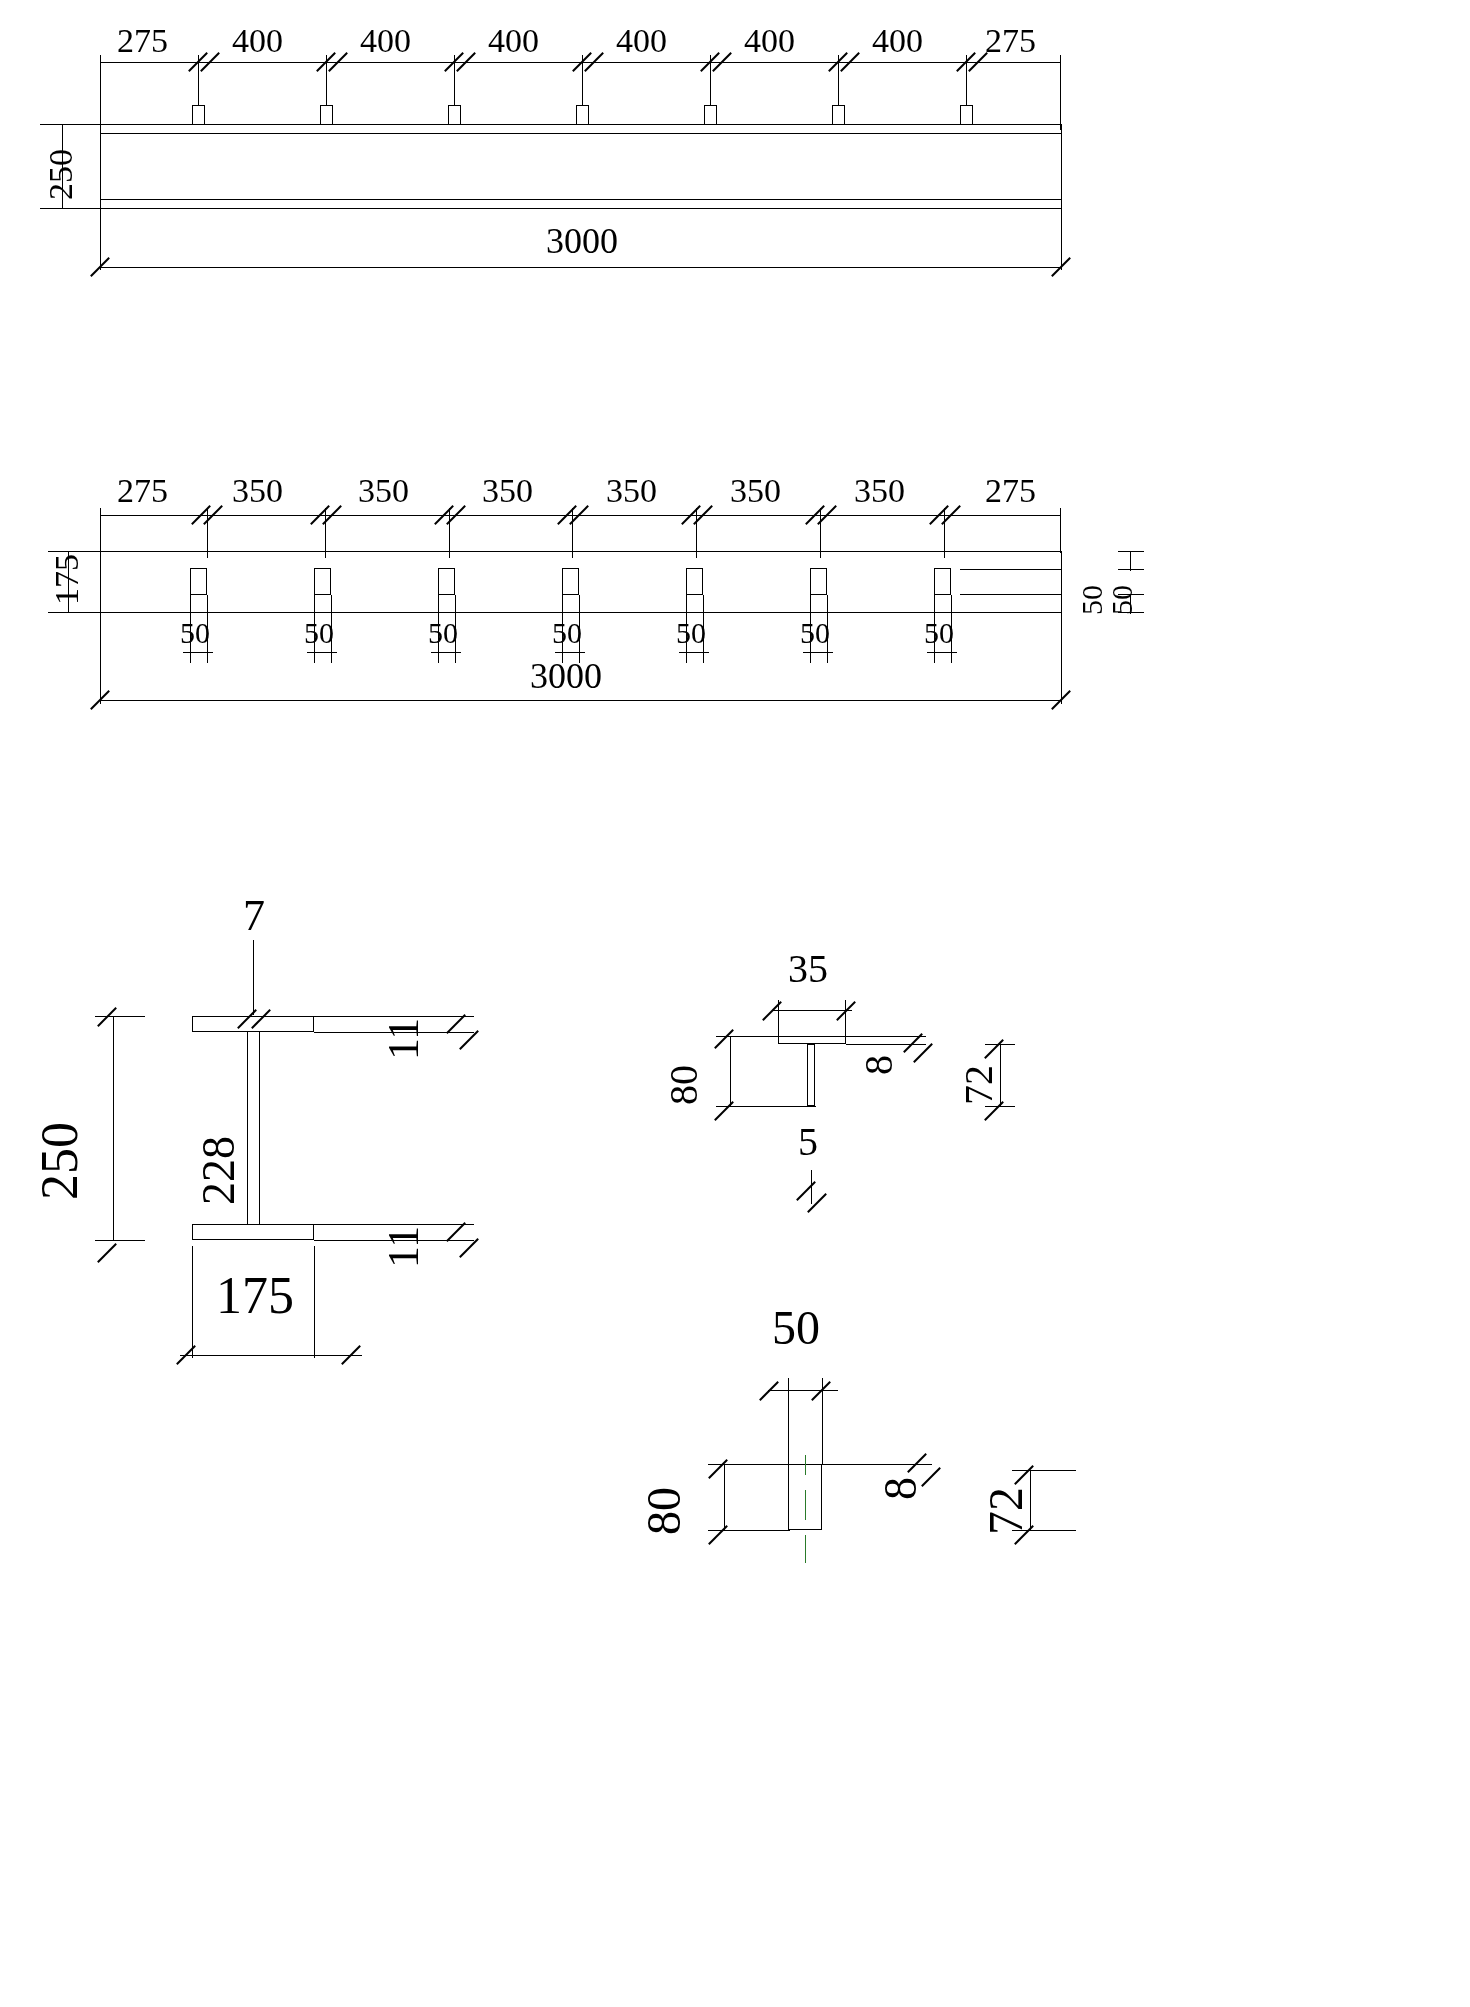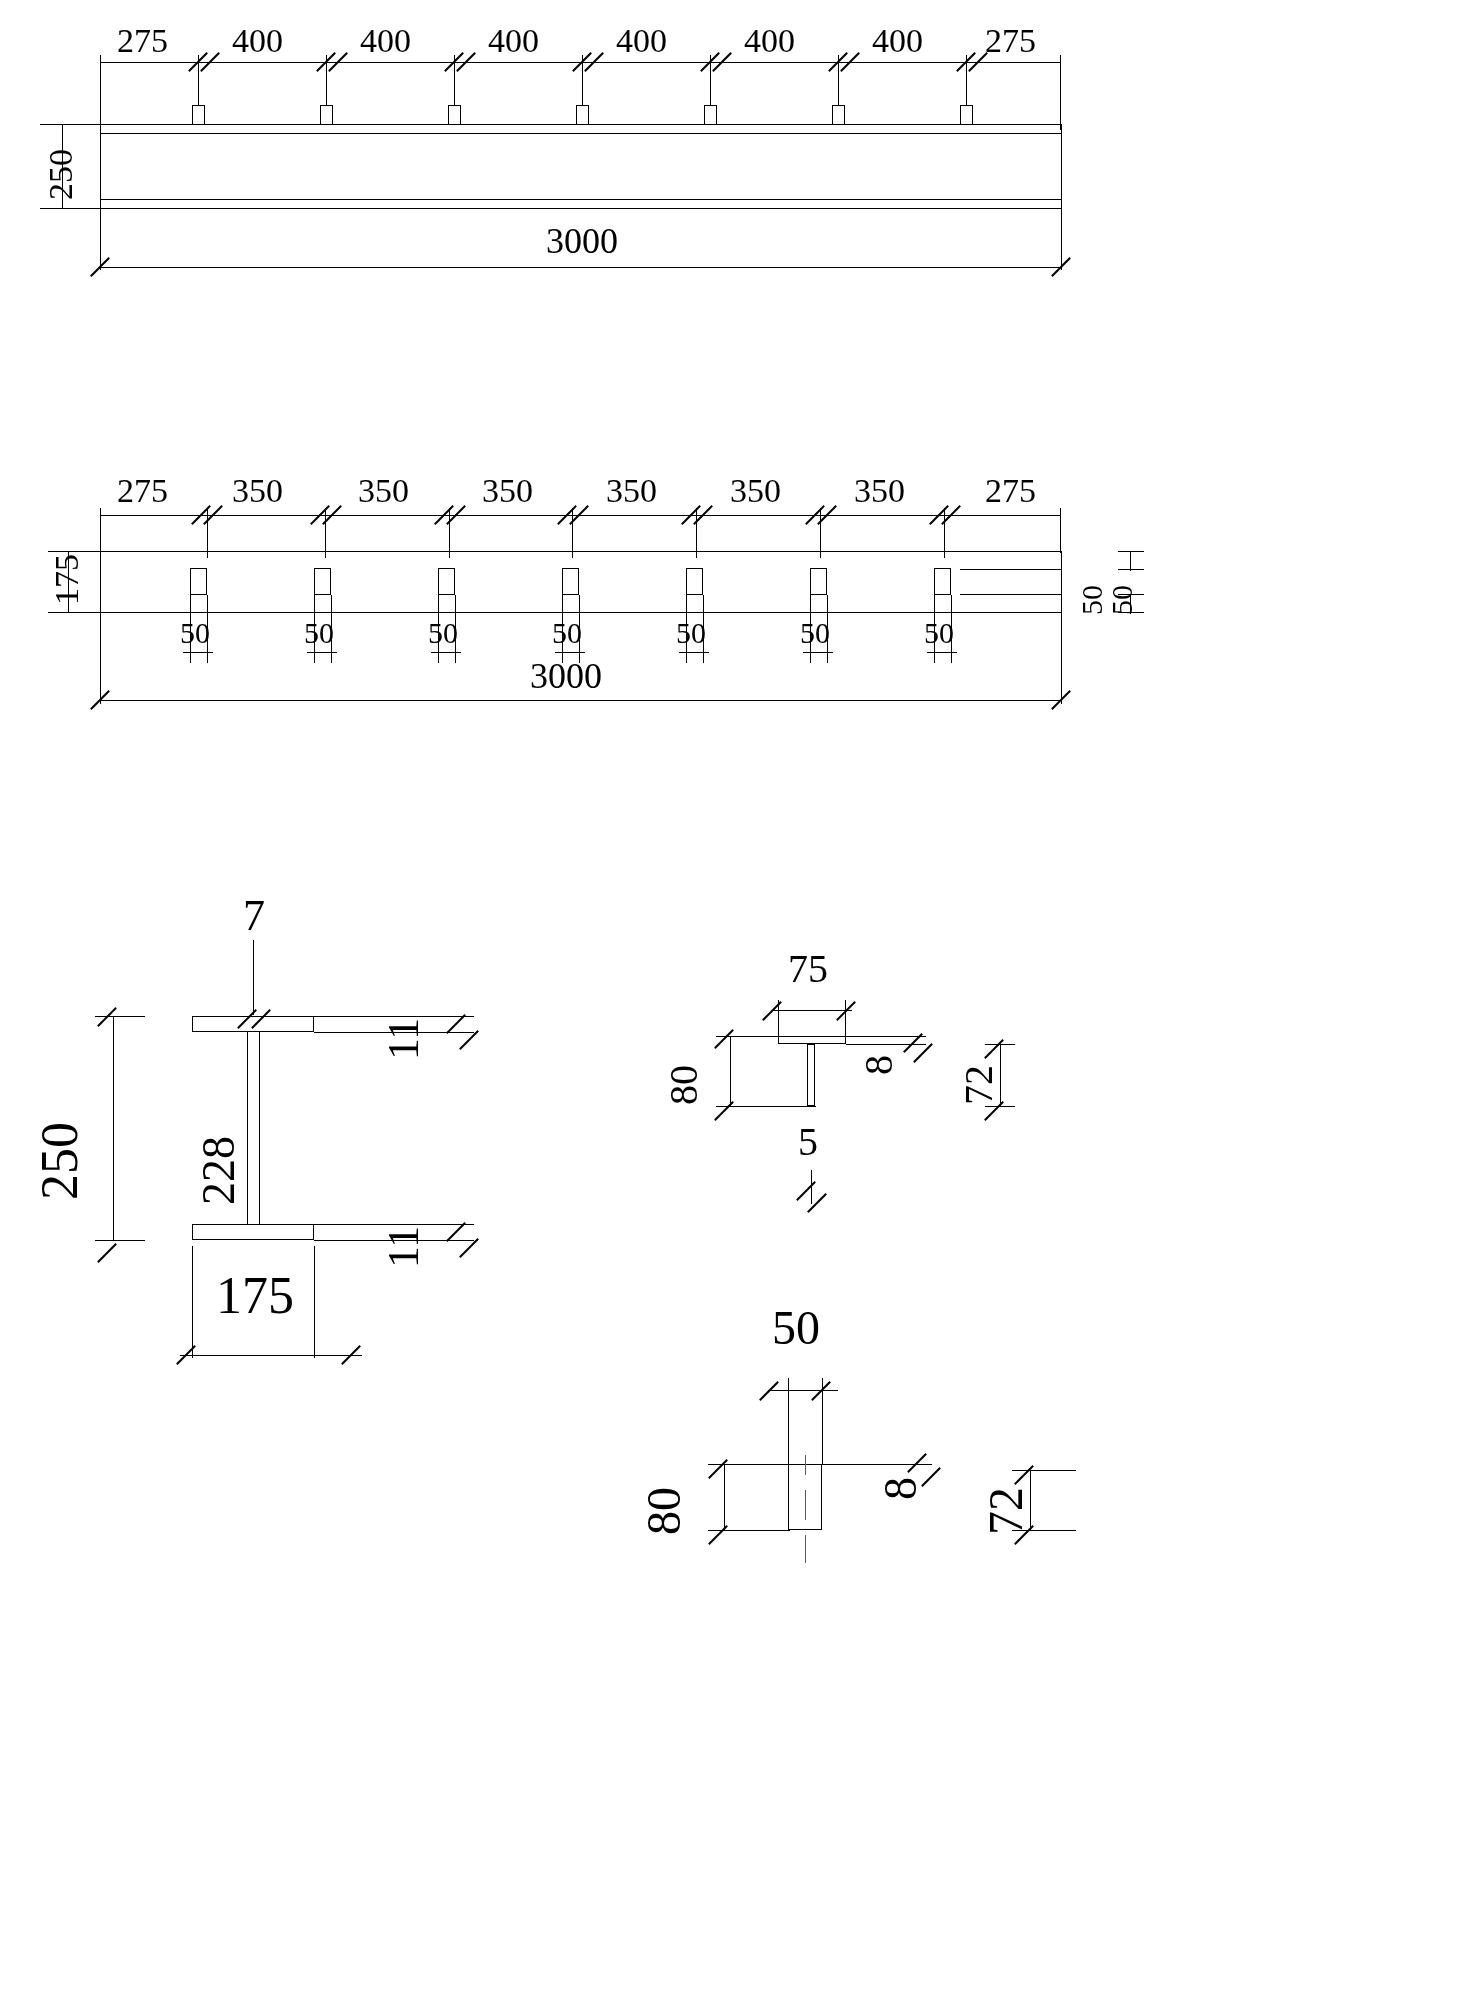--- a/index.html
+++ b/index.html
@@ -225,21 +225,21 @@
     <div class="txt" style="left:216px;top:1266px;font-size:52px;">175</div>
     <div class="ln h" style="left:180px;top:1355px;width:182px;"></div>
     <div class="ln v" style="left:192px;top:1246px;height:112px;"></div>
     <div class="ln v" style="left:314px;top:1246px;height:112px;"></div>
     <div class="tick" style="left:185px;top:1342px;"></div>
     <div class="tick" style="left:350px;top:1342px;"></div>
   </div>
 
   <div>
 
-    <div class="txt" style="left:788px;top:945px;font-size:40px;">75</div>
+    <div class="txt" style="left:788px;top:945px;font-size:40px;">35</div>
     <div class="ln h" style="left:772px;top:1010px;width:80px;"></div>
     <div class="ln v" style="left:778px;top:1000px;height:36px;"></div>
     <div class="ln v" style="left:845px;top:1000px;height:36px;"></div>
     <div class="tick" style="left:771px;top:998px;"></div>
     <div class="tick" style="left:845px;top:998px;"></div>
 
     <div class="box" style="left:778px;top:1036px;width:68px;height:8px;"></div>
     <div class="box" style="left:807px;top:1044px;width:8px;height:62px;"></div>
 
     <div class="txt rot" style="left:660px;top:1105px;font-size:40px;">80</div>

